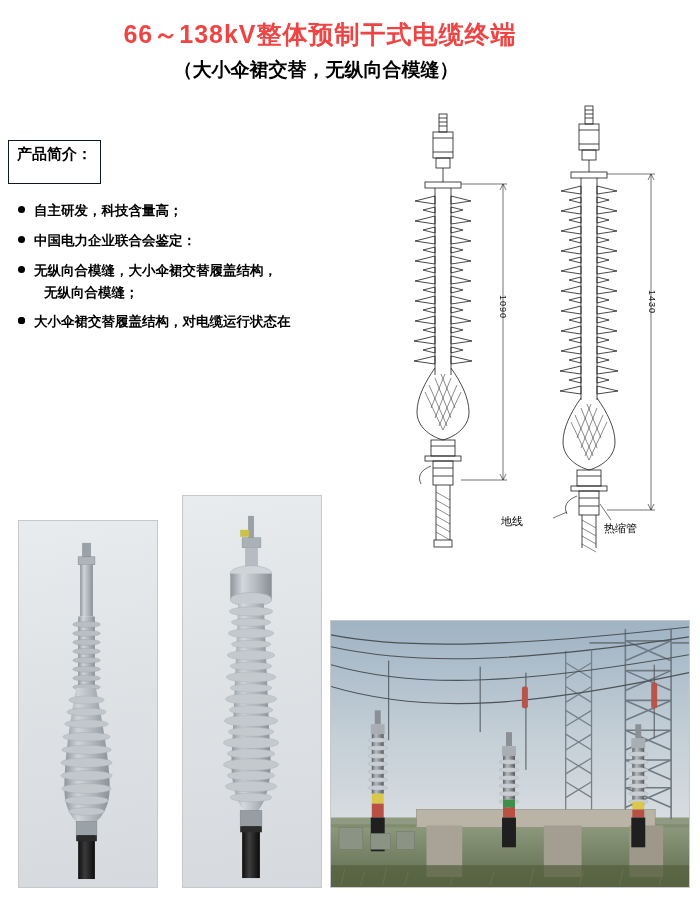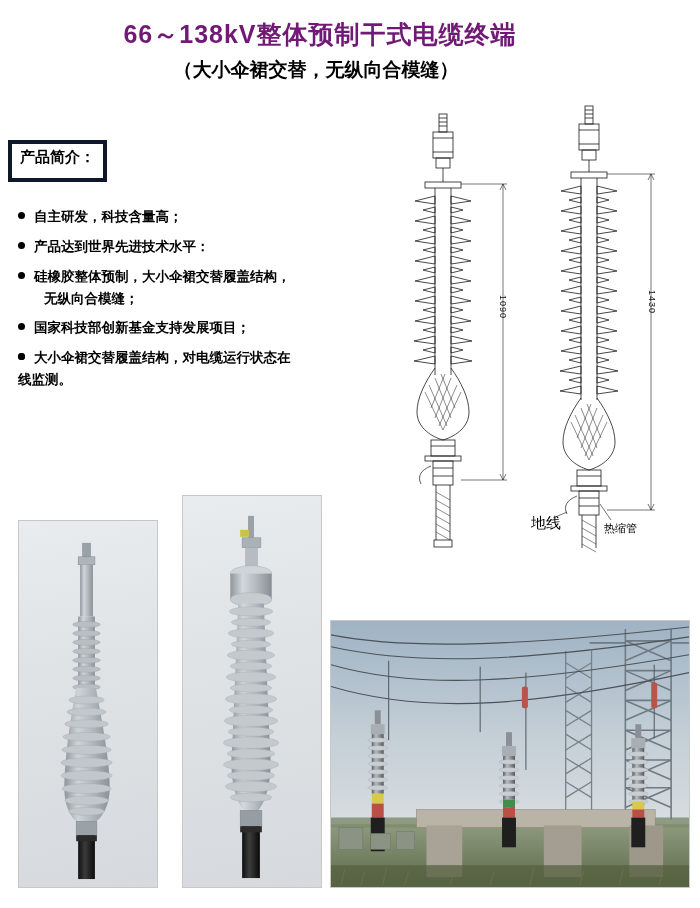--- a/index.html
+++ b/index.html
@@ -12,45 +12,44 @@
     position: relative;
     overflow: hidden;
   }
   .page { position: relative; width: 700px; height: 908px; }
 
   
   .title-main {
     position: absolute; left: 0; top: 18px; width: 640px;
     text-align: center;
     font-size: 25px; font-weight: bold; letter-spacing: 1px;
-    color: #701a75;
+    color: #ef4444;
   }
   .title-sub {
     position: absolute; left: 0; top: 57px; width: 632px;
     text-align: center;
     font-size: 19px; font-weight: bold; letter-spacing: 0px;
     color: #000;
   }
 
   
   .intro-badge {
     position: absolute; left: 8px; top: 140px;
-    border: 4px solid #0f172a;
-    padding: 4px 8px 11px 8px;
+    border: 1px solid #0f172a;
+    padding: 4px 8px 19px 8px;
     font-size: 15px; font-weight: bold;
     background: #fff;
   }
 
   
   .intro-list {
     position: absolute; left: 18px; top: 200px; width: 320px;
     font-size: 13.5px;
     line-height: 1.62;
     font-weight: bold;
-    margin-top: 6px;
   }
   .intro-list .li {
     position: relative;
     padding-left: 16px;
     margin-bottom: 8px;
   }
   .intro-list .li .dot {
     position: absolute; left: 0; top: 6px;
     width: 7px; height: 7px; border-radius: 50%;
     background: #000;
@@ -72,21 +71,21 @@
     position: absolute;
     font-size: 9px;
     color: #111;
     writing-mode: vertical-rl;
     text-orientation: mixed;
     letter-spacing: 1px;
   }
   .dim-1090 { left: 498px; top: 295px; }
   .dim-1430 { left: 647px; top: 290px; }
 
-  .note-ground { position: absolute; left: 531px; top: 514px; font-size: 15px; }
+  .note-ground { position: absolute; left: 501px; top: 514px; font-size: 11px; }
   .note-tube   { position: absolute; left: 604px; top: 521px; font-size: 11px; }
 
   
   .photo {
     position: absolute;
     border: 1px solid #c8c8c8;
     overflow: hidden;
   }
   .photo-left  { left: 18px;  top: 520px; width: 140px; height: 368px;
     background: linear-gradient(170deg,#e9ecef 0%,#dfe3e6 40%,#d6dade 100%); }
@@ -107,38 +106,33 @@
 
   <div class="intro-badge">产品简介：</div>
 
   <div class="intro-list">
     <div class="li">
       <span class="dot"></span>
       <span>自主研发，科技含量高；</span>
     </div>
     <div class="li">
       <span class="dot"></span>
-      <span>产品达到世界先进技术水平：</span>
+      <span>中国电力企业联合会鉴定：</span>
     </div>
     <div class="li">
       <span class="dot"></span>
-      <span>硅橡胶整体预制，大小伞裙交替履盖结构，</span>
+      <span>无纵向合模缝，大小伞裙交替履盖结构，</span>
       <span class="l2">无纵向合模缝；</span>
-    </div>
-    <div class="li">
-      <span class="dot"></span>
-      <span>国家科技部创新基金支持发展项目；</span>
     </div>
     <div class="li">
       <span class="dot"></span>
     </div>
     <div class="li">
       <span class="dot"></span>
       <span>大小伞裙交替履盖结构，对电缆运行状态在</span>
-      <span class="cont">线监测。</span>
     </div>
   </div>
 
   <div class="drawing">
     <svg width="300" height="455" viewBox="0 0 300 455" xmlns="http://www.w3.org/2000/svg">
       <g stroke="#1a1a1a" fill="none" stroke-width="0.8">
 
         <g>
 
           <rect x="44" y="14" width="8" height="18"></rect>

